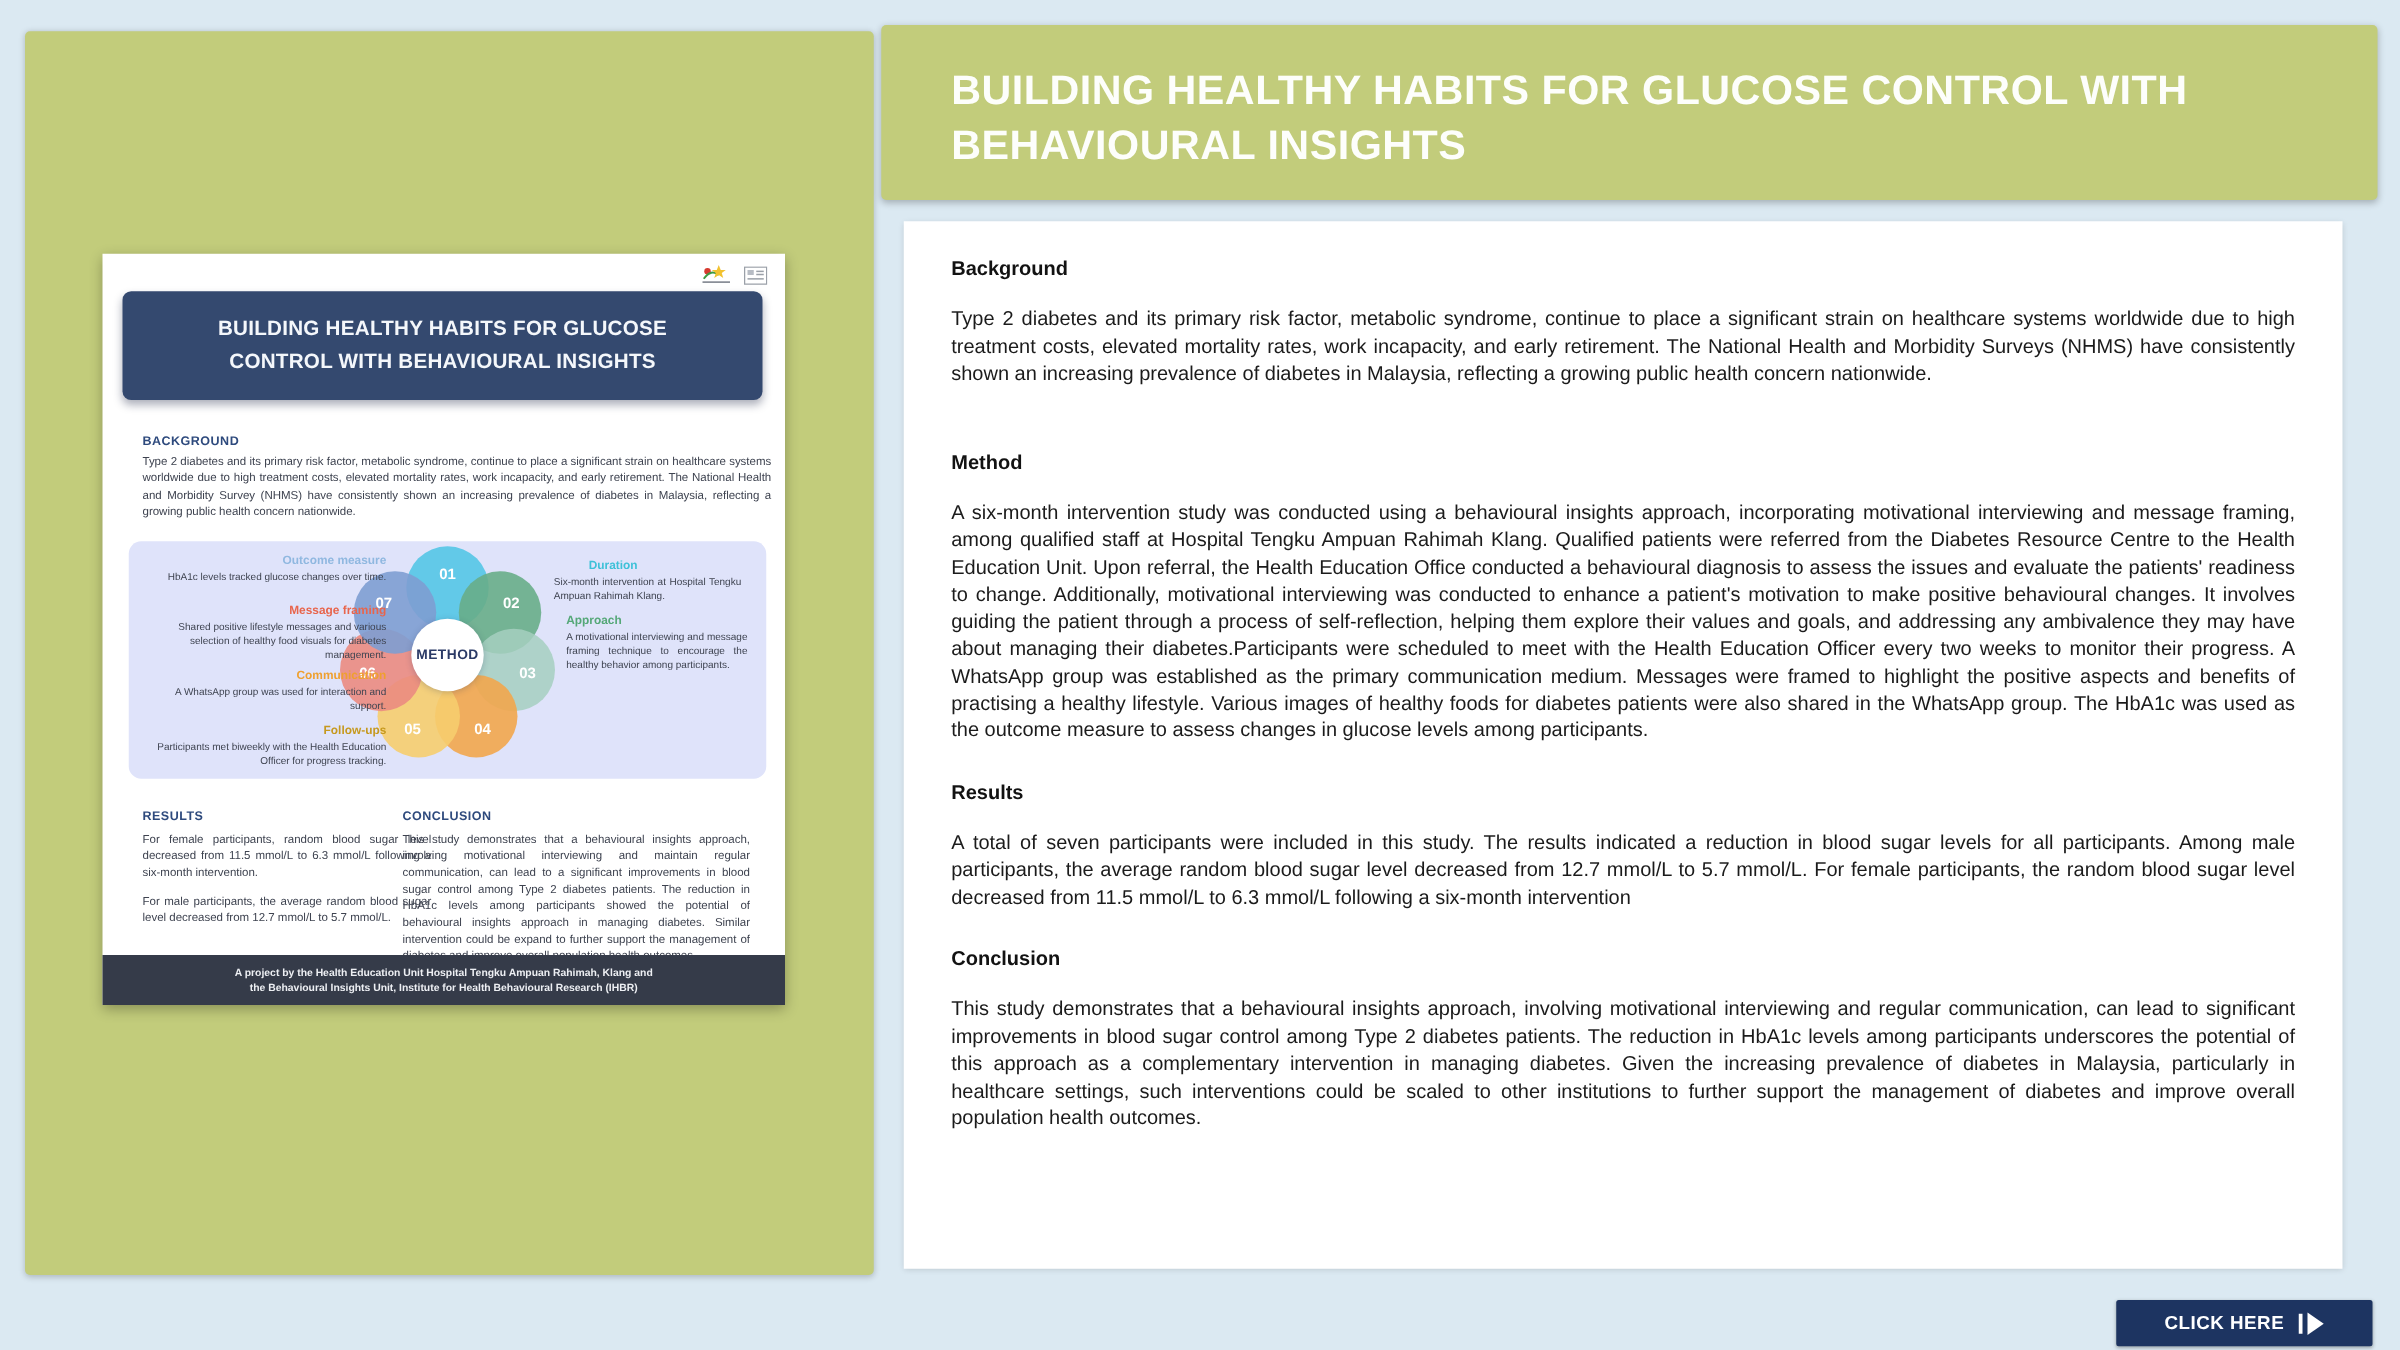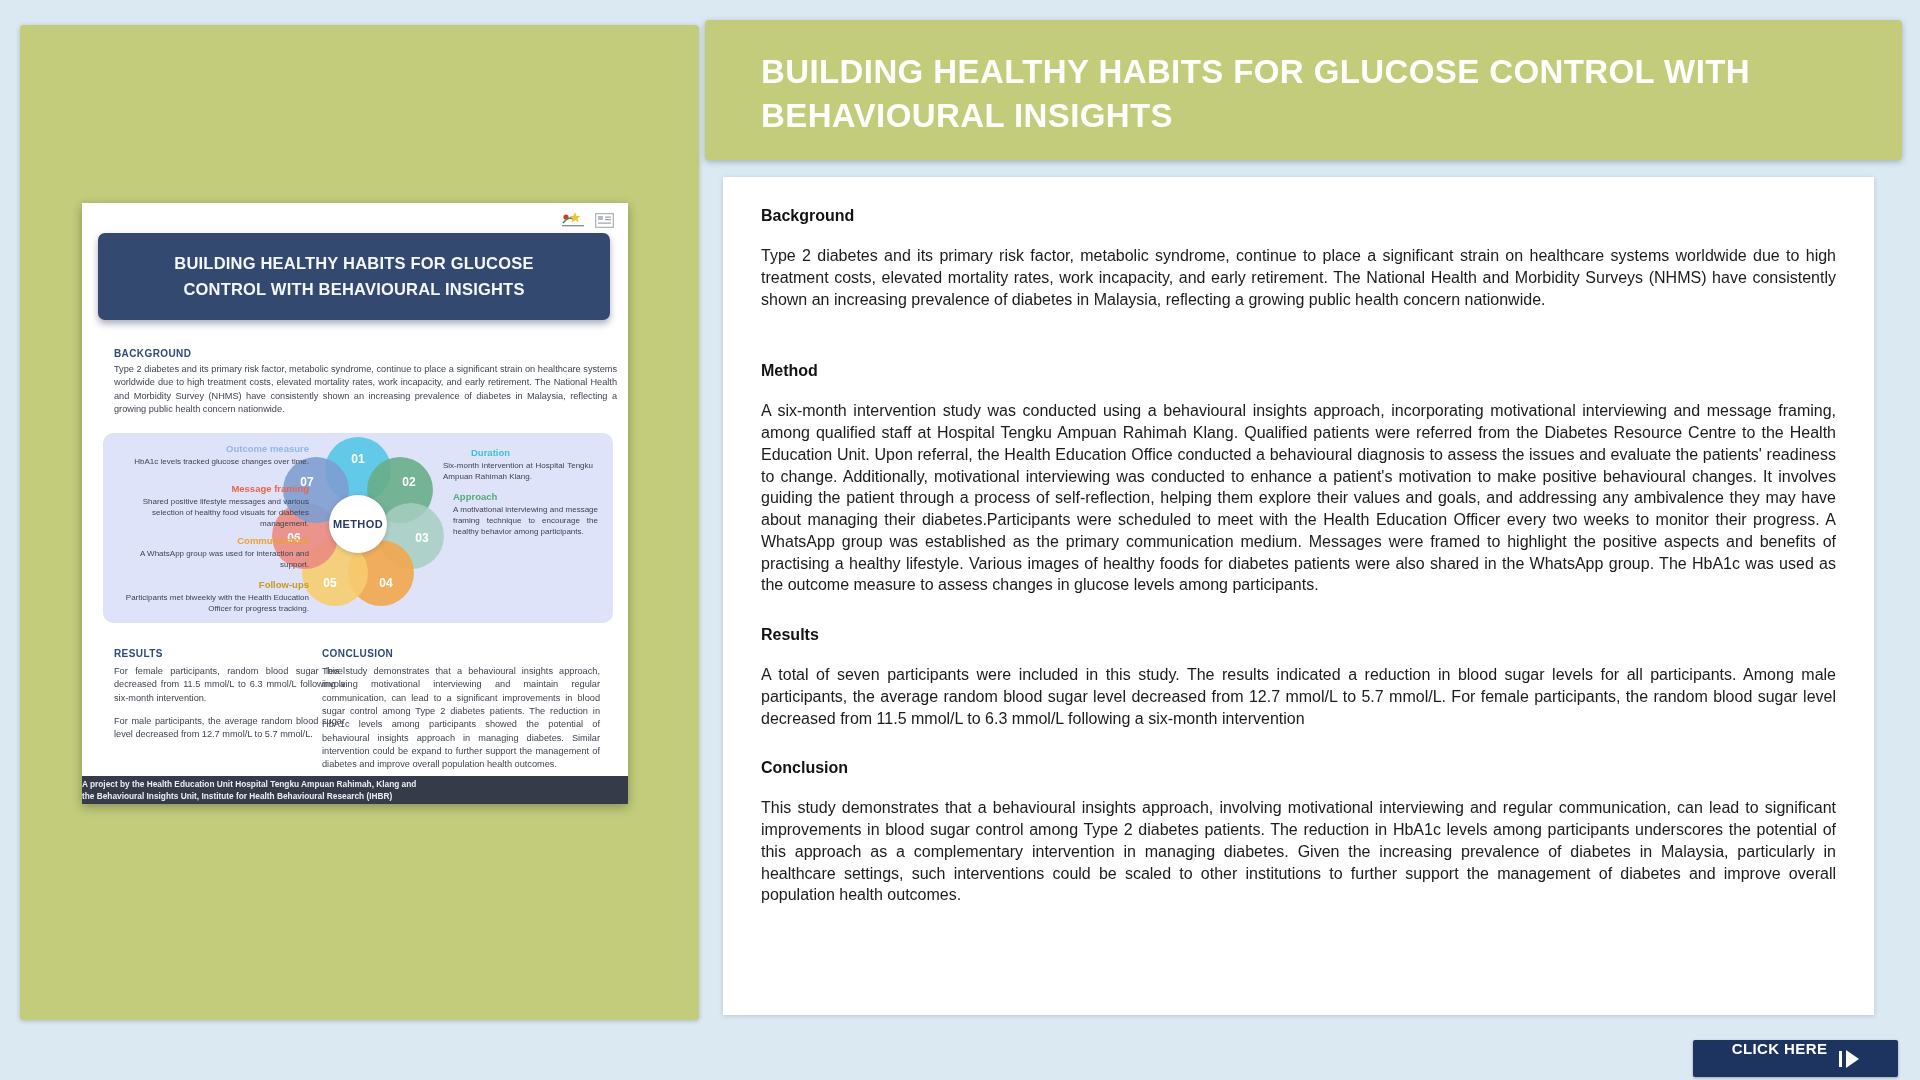--- a/index.html
+++ b/index.html
@@ -39,42 +39,42 @@
   .method-center span { color:#2B3A66; font-weight:bold; font-size:11px; letter-spacing:.4px; }
   .ditem { position:absolute; }
   .dhead { font-weight:bold; font-size:9.5px; margin-bottom:2px; }
   .dbody { font-size:8px; line-height:1.4; color:#3E4350; }
   .dleft { left:8px; width:198px; text-align:right; }
   .dright { left:340px; width:150px; text-align:left; }
   .dright .dbody { text-align:justify; }
   .li1{top:10px;} .li2{top:50px;} .li3{top:102px;} .li4{top:146px;}
   .ri1{top:14px;} .ri2{top:58px; left:350px; width:145px;} .ri3{top:122px;}
 
-  .poster-footer { position:absolute; left:0; bottom:0; width:546px; height:28px; background:#353B49;
-    display:flex; flex-direction:column; justify-content:center; }
+  .poster-footer { position:absolute; left:0; bottom:0; width:546px; height:40px; background:#353B49;
+    display:flex; flex-direction:column; align-items:center; justify-content:center; }
   .poster-footer div { color:#EDEFF3; font-size:8.3px; font-weight:bold; line-height:1.5; }
 
   
   .banner { position:absolute; left:705px; top:20px; width:1197px; height:140px;
     background:#C2CC7B; border-radius:4px; box-shadow:0 2px 6px rgba(0,0,0,.25);
     padding:30px 0 0 56px; }
   .banner h1 { color:#FDFEFB; font-size:33px; font-weight:800; letter-spacing:.4px;
     line-height:1.33; width:1080px; }
 
   
   .card { position:absolute; left:723px; top:177px; width:1151px; height:838px; background:#ffffff;
     box-shadow:0 1px 5px rgba(0,0,0,.15); padding:30px 38px 0 38px; }
   .card h3 { font-size:16px; color:#121212; font-weight:bold; }
   .card p  { font-size:16px; color:#1B1B1B; line-height:1.36; text-align:justify; margin-top:20px; }
   .sec-gap-lg { margin-top:52px; }
   .sec-gap-sm { margin-top:30px; }
 
   
   .cta { position:absolute; left:1693px; top:1040px; width:205px; height:37px; background:#1D3461;
-    border:none; border-radius:2px; display:flex; justify-content:center; gap:12px;
+    border:none; border-radius:2px; display:flex; align-items:center; justify-content:center; gap:12px;
     cursor:pointer; box-shadow:0 1px 3px rgba(0,0,0,.3); }
   .cta .label { color:#fff; font-weight:bold; font-size:15px; letter-spacing:.4px; }
   .cta .icon { display:flex; align-items:center; gap:4px; }
   .cta .bar { width:3px; height:16px; background:#fff; }
   .cta .tri { width:0; height:0; border-left:13px solid #fff; border-top:9px solid transparent;
     border-bottom:9px solid transparent; }
 
   
   .mini-logo { display:block; }
 </style>

